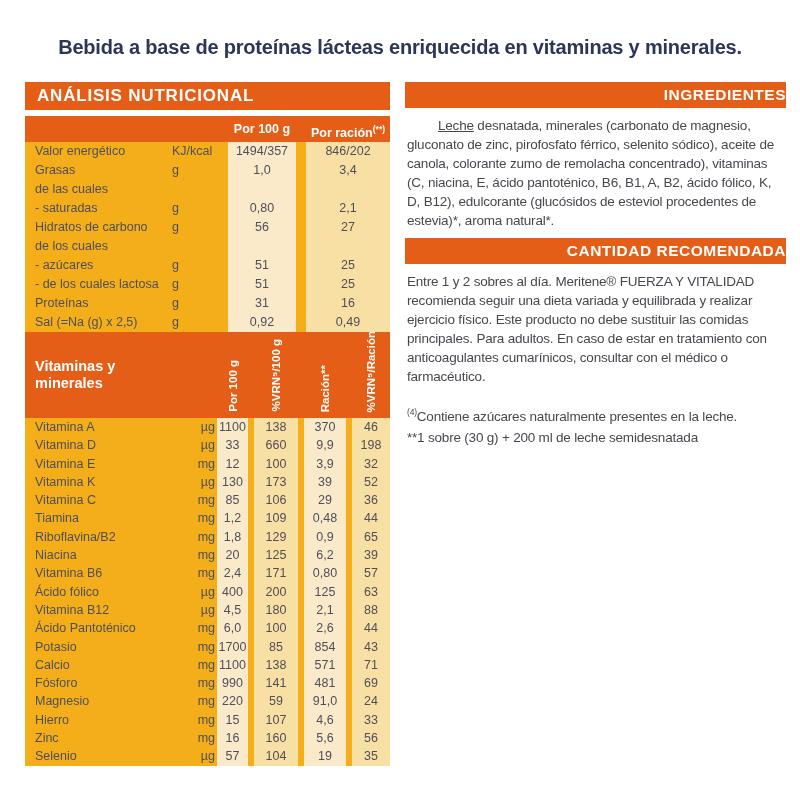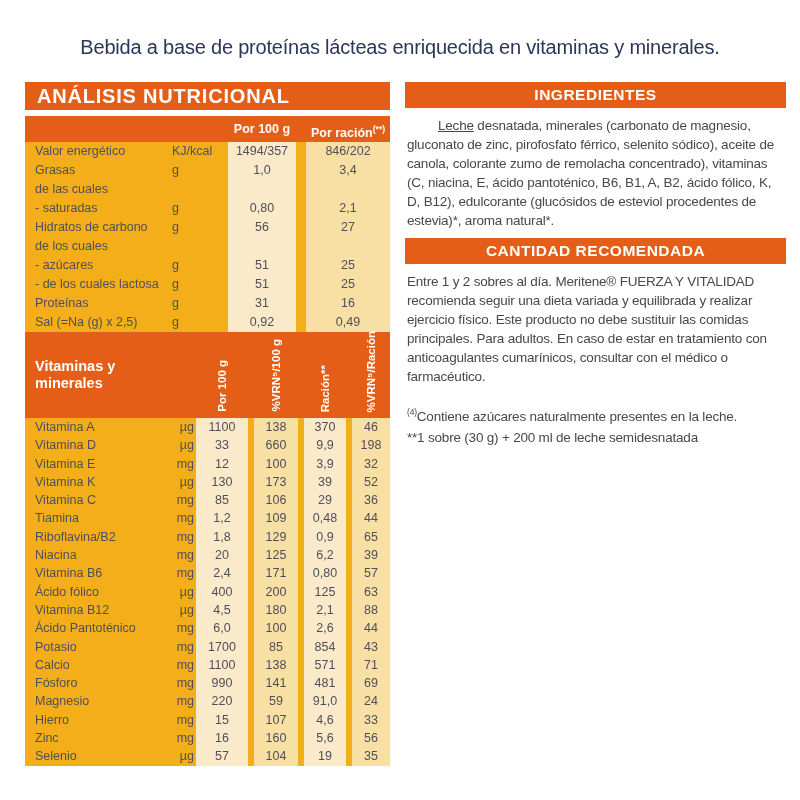--- a/index.html
+++ b/index.html
@@ -10,59 +10,59 @@
     --ink: #4f4f5b;
     --navy: #2b3659;
     --body: #46484e;
   }
   * { box-sizing: border-box; }
   html, body { margin: 0; padding: 0; width: 800px; height: 800px; background: #ffffff; overflow: hidden; }
   body { font-family: "Liberation Sans", sans-serif; position: relative; }
 
   .title {
     position: absolute; top: 36px; left: 0; width: 100%;
-    text-align: center; font-weight: normal; font-size: 20px;
+    text-align: center; font-weight: bold; font-size: 20px;
     letter-spacing: -0.2px; color: var(--navy);
   }
 
   
   .left-panel { position: absolute; left: 25px; top: 82px; width: 365px; }
   .bar { background: var(--orange); color: #fff; font-weight: bold; }
-  .analysis-bar { height: 28px; line-height: 28px; padding-left: 12px; font-size: 20px; letter-spacing: 0.8px; }
+  .analysis-bar { height: 28px; line-height: 28px; padding-left: 12px; font-size: 17px; letter-spacing: 0.8px; }
   .white-gap { height: 6px; }
 
   .colhead-bar { display: flex; background: var(--orange); height: 26px; line-height: 26px; color: #fff; font-weight: bold; font-size: 12.5px; }
   .sp { flex: 1; }
   .c1 { width: 68px; text-align: center; }
   .gapc { width: 10px; }
   .c2 { width: 84px; text-align: center; white-space: nowrap; }
   sup { font-size: 8.5px; vertical-align: super; }
 
   .arow { display: flex; background: var(--gold); height: 19px; line-height: 19px; font-size: 12.5px; color: var(--ink); }
   .alabel { flex: 1; padding-left: 10px; white-space: nowrap; overflow: hidden; }
   .aunit { width: 56px; text-align: left; padding-right: 4px; }
   .val { text-align: center; }
   .bg1 { background: var(--cream1); }
   .bg2 { background: var(--cream2); }
 
   .vit-header { display: flex; background: var(--orange); height: 86px; color: #fff; }
   .vh-label { flex: 1; display: flex; align-items: center; padding-left: 10px; }
   .vh-label span { font-weight: bold; font-size: 14.5px; line-height: 17px; width: 105px; }
   .vunit { width: 34px; text-align: right; padding-right: 2px; }
-  .vc1 { width: 52px; } .vc2 { width: 44px; } .vc3 { width: 42px; } .vc4 { width: 38px; }
+  .vc1 { width: 31px; } .vc2 { width: 44px; } .vc3 { width: 42px; } .vc4 { width: 38px; }
   .vgap { width: 6px; }
   .vhead { display: flex; align-items: flex-end; justify-content: center; padding-bottom: 6px; }
   .vert { writing-mode: vertical-rl; transform: rotate(180deg); font-weight: bold; font-size: 11.5px; white-space: nowrap; }
 
   .vrow { display: flex; background: var(--gold); height: 18.3px; line-height: 18.3px; font-size: 12.5px; color: var(--ink); }
   .vlabel2 { flex: 1; padding-left: 10px; white-space: nowrap; overflow: hidden; }
 
   
   .right-panel { position: absolute; left: 405px; top: 82px; width: 381px; }
-  .bar-center { height: 26px; line-height: 26px; text-align: center; font-size: 15.5px; letter-spacing: 0.5px; }
+  .bar-center { height: 26px; line-height: 26px; text-align: right; font-size: 15.5px; letter-spacing: 0.5px; }
   .body-text { margin: 8px 0 8px 2px; font-size: 13.5px; line-height: 19px; letter-spacing: -0.2px; color: var(--body); }
   .allergen { text-decoration: underline; margin-left: 31px; }
   .footnotes { margin-top: 16px; margin-left: 2px; font-size: 13.5px; line-height: 21px; letter-spacing: -0.2px; color: var(--body); }
   .footnotes p { margin: 0; }
 </style>
 </head>
 <body>
 
 <div>
 

